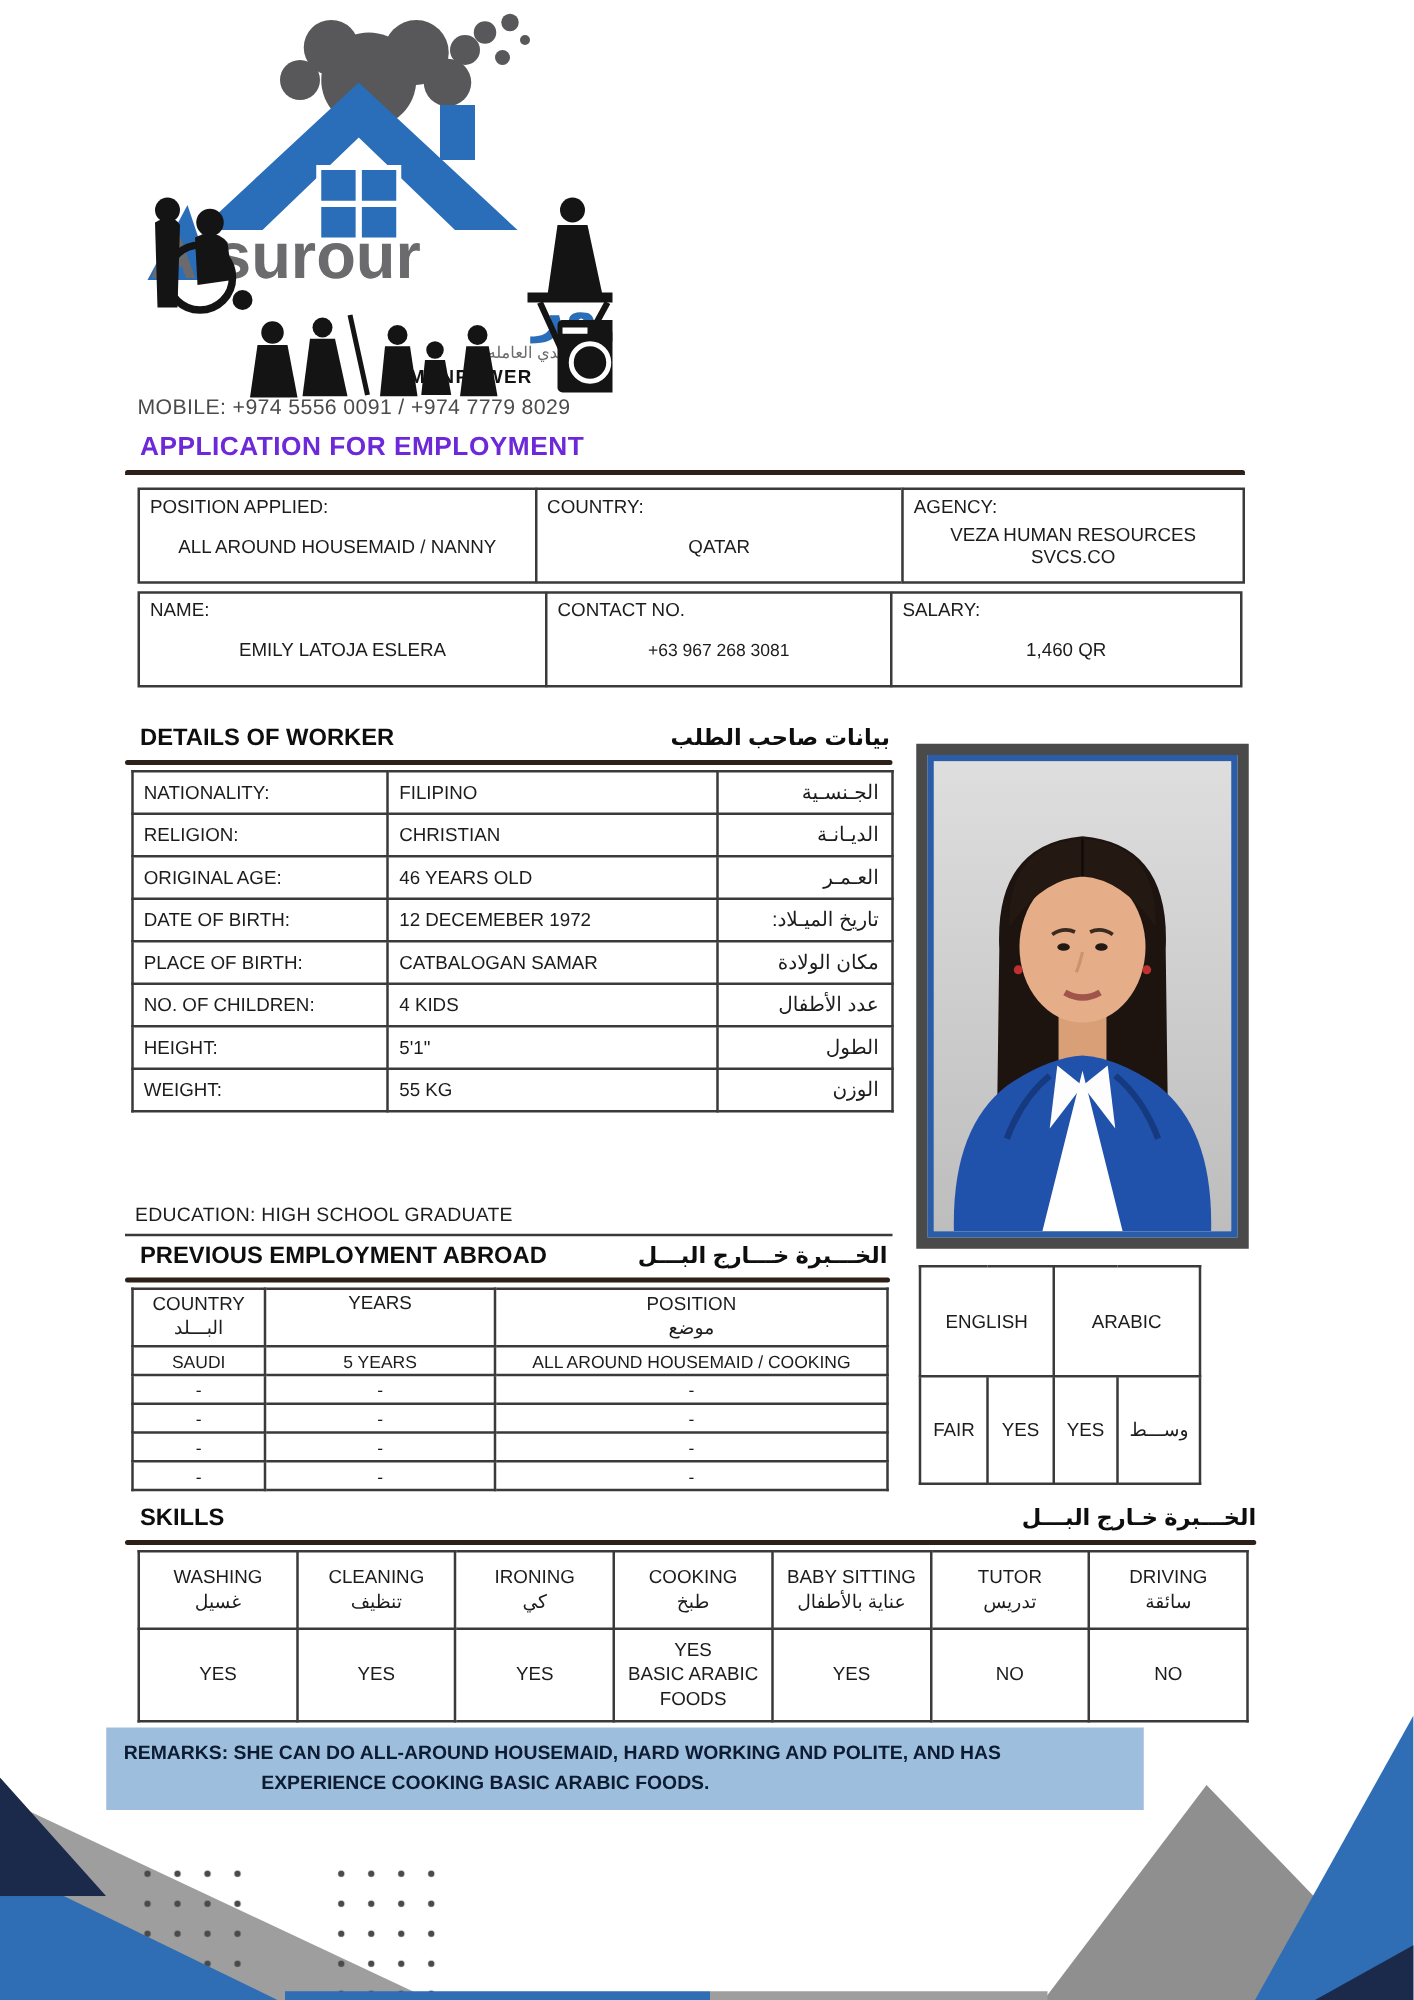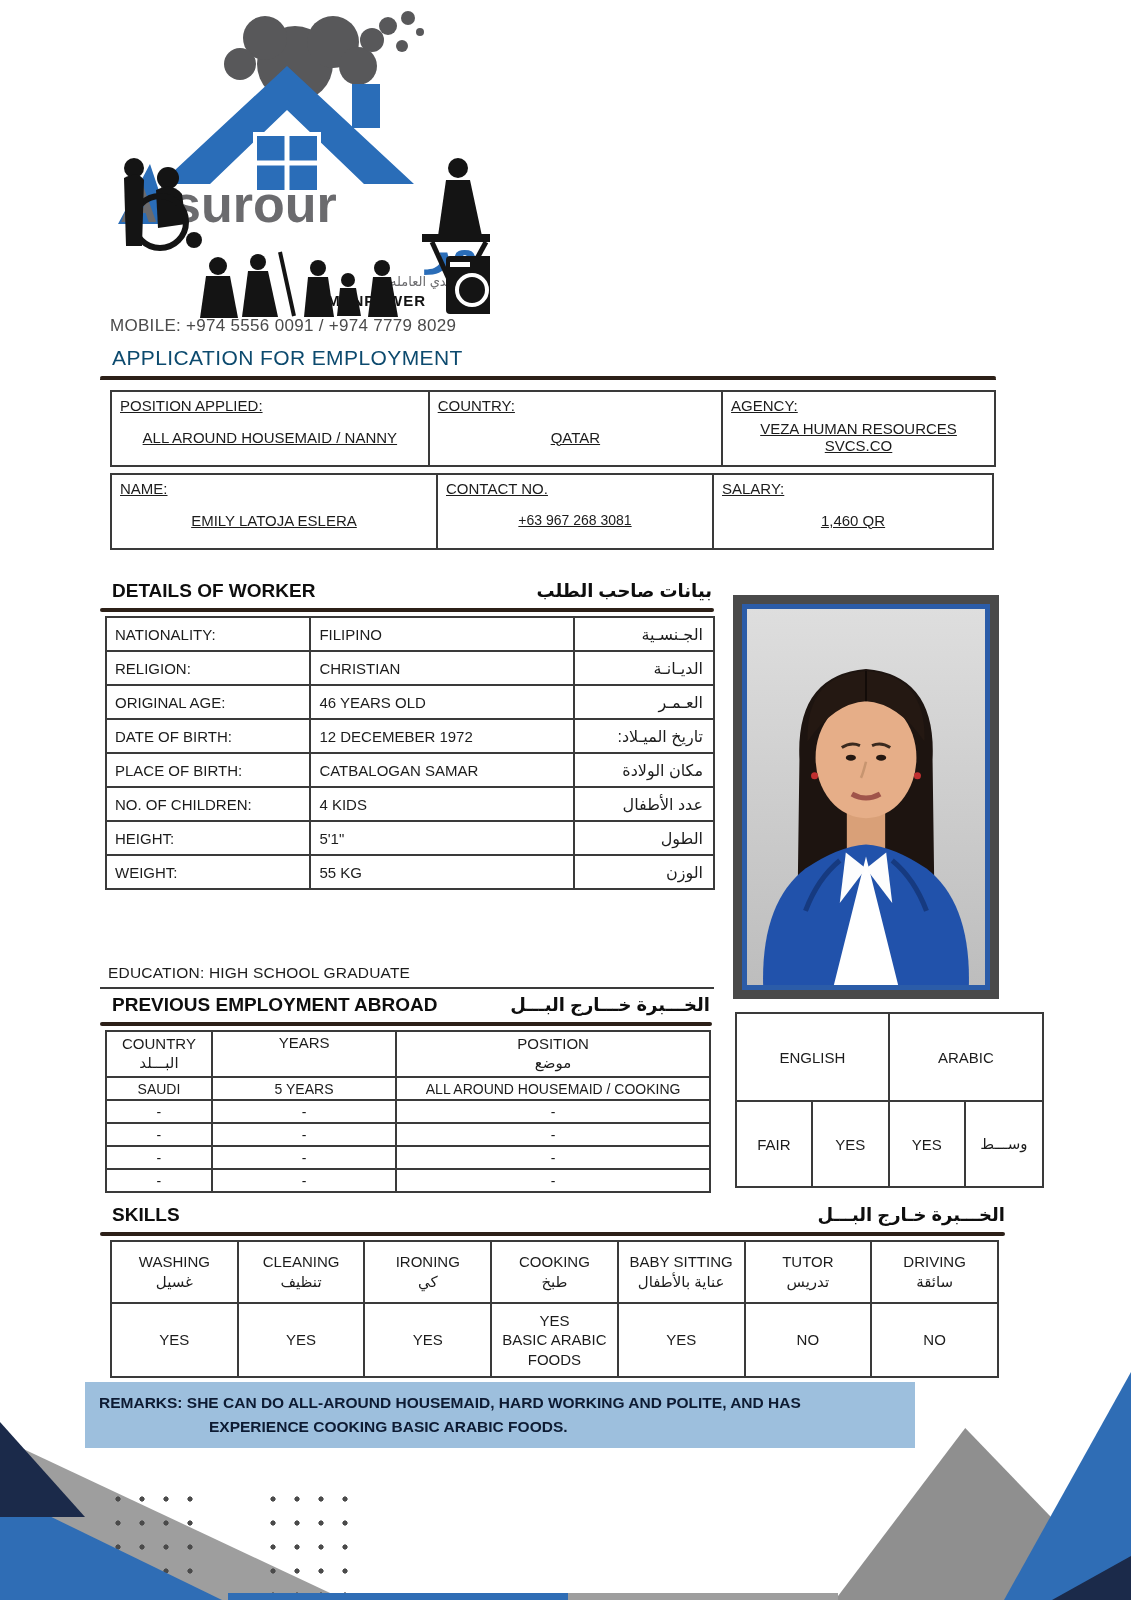--- a/index.html
+++ b/index.html
@@ -16,27 +16,27 @@
   .tri-peak { clip-path:polygon(44% 0, 100% 100%, 0 100%); }
   .tri-dr { clip-path:polygon(100% 0, 100% 100%, 0 100%); }       
   .dots {
     position:absolute; width:100px; height:110px;
     background-image:radial-gradient(circle,#4a4a4a 2.3px, transparent 2.9px);
     background-size:24px 24px; background-position:3px 3px;
   }
 
   
   .mobile-line { position:absolute; left:110px; top:316px; font-size:17px; color:#4b4b4b; letter-spacing:.3px; }
-  .main-title { position:absolute; left:112px; top:346px; font-size:21px; font-weight:normal; letter-spacing:.4px; color:#0c4a6e; }
+  .main-title { position:absolute; left:112px; top:346px; font-size:21px; font-weight:bold; letter-spacing:.4px; color:#6d28d9; }
   .rule { position:absolute; height:4px; background:#2c2018; border-radius:2px; }
   .rule-double::after { content:""; display:block; margin-top:3px; height:1px; background:#2c2018; }
 
   
   .app-table { position:absolute; left:110px; top:390px; width:886px; }
-  .app-row { display:flex; margin-bottom:6px;text-decoration:underline; }
+  .app-row { display:flex; margin-bottom:6px; }
   .app-cell { border:2px solid #3a3a3a; margin-left:-2px; height:77px; padding:5px 8px; display:flex; flex-direction:column; background:#fff; }
   .app-cell:first-child { margin-left:0; }
   .app-lbl { font-size:15px; }
   .app-val { flex:1; display:flex; align-items:center; justify-content:center; text-align:center; font-size:15px; padding:0 6px; }
   .val-sm { font-size:14px; }
 
   
   .sec-head { position:absolute; display:flex; justify-content:space-between; font-weight:bold; font-size:19px; color:#0e0e0e;text-align:center; }
   .sec-head .ar { direction:rtl; font-size:18px; }
 
@@ -49,21 +49,21 @@
   .details-table .da { text-align:right; direction:rtl; font-size:16px; padding-right:10px; }
 
   .edu-line { position:absolute; left:108px; top:964px; font-size:15.5px; letter-spacing:.2px; }
   .thin-rule { position:absolute; height:2px; background:#3a3a3a; }
 
   .emp-table { position:absolute; left:105px; top:1030px; width:606px; }
   .emp-table .hd { text-align:center; font-size:15px; height:46px; line-height:1.25; }
   .emp-table .hd .ar { direction:rtl; font-size:15px; }
   .emp-table .dr td { height:23px; text-align:center; font-size:14px; }
 
-  .lang-table { position:absolute; left:735px; top:1012px; width:309px; }
+  .lang-table { position:absolute; left:735px; top:1012px; width:226px; }
   .lang-table td { text-align:center; font-size:15px; }
   .lang-table .r1 td { height:88px; }
   .lang-table .r2 td { height:86px; }
   .lang-ar { direction:rtl; font-size:16px; }
 
   .skills-table { position:absolute; left:110px; top:1240px; width:889px; table-layout:fixed; }
   .skills-table .hd { height:62px; text-align:center; font-size:15px; line-height:1.35; }
   .skills-table .hd .ar { direction:rtl; font-size:15px; }
   .skills-table .vr td { height:74px; text-align:center; font-size:15px; white-space:pre-line; line-height:1.3; }
 

